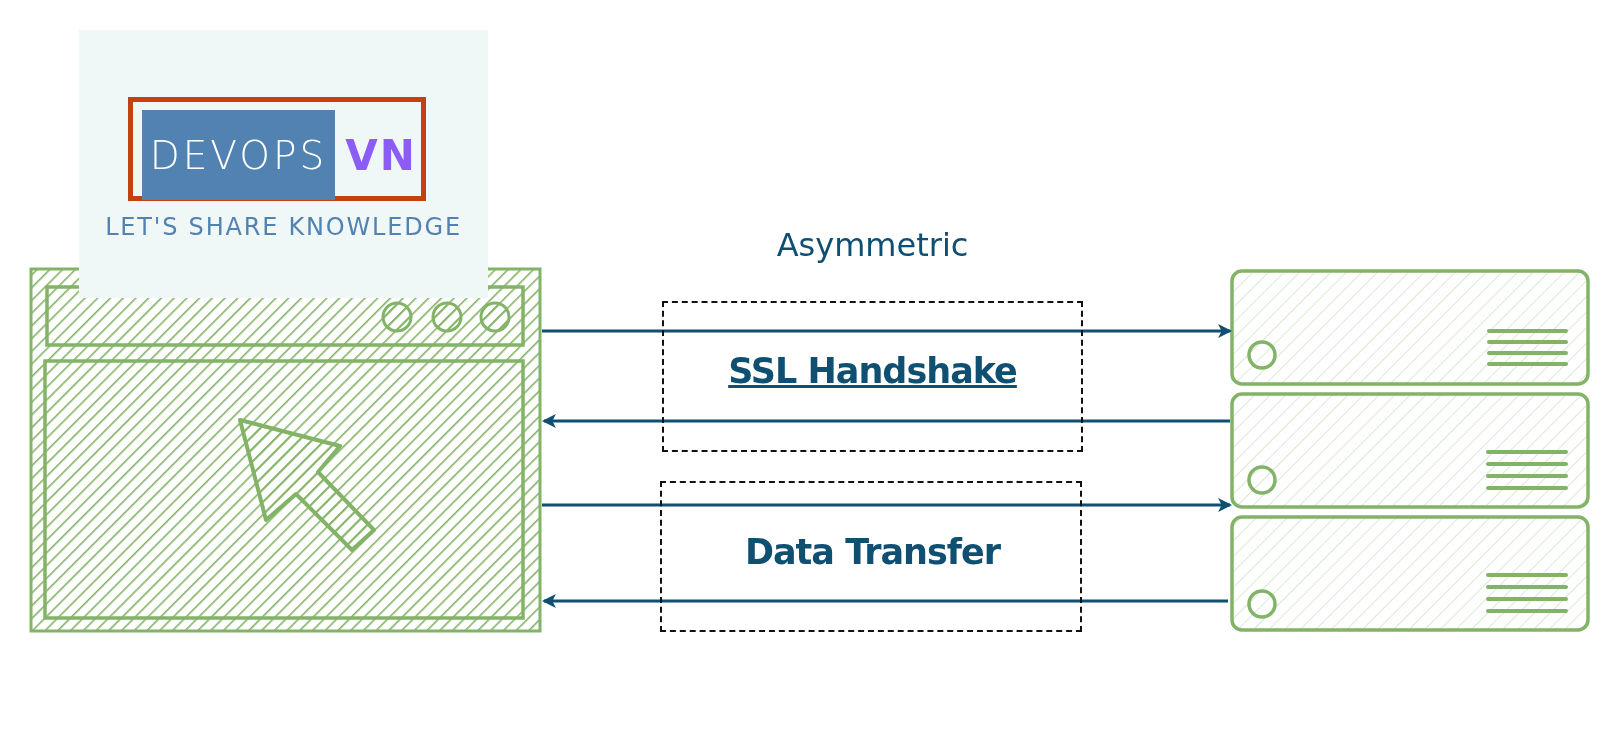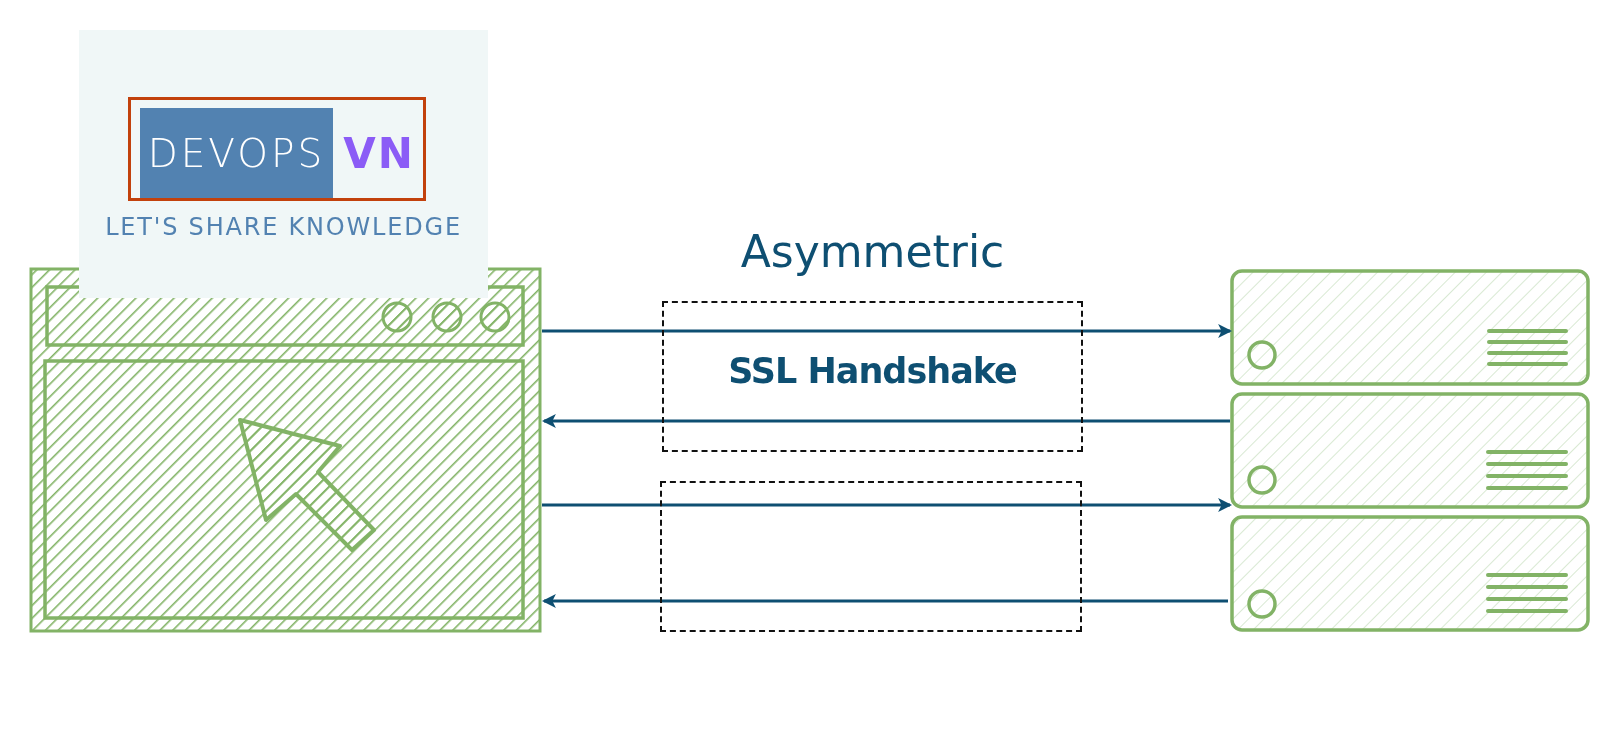--- a/index.html
+++ b/index.html
@@ -1,24 +1,24 @@
 <!DOCTYPE html>
 <html><head>
 <meta charset="utf-8">
 <style>
   html, body { margin:0; padding:0; background:#ffffff; }
   body { width:1623px; height:753px; position:relative; overflow:hidden; font-family:"Liberation Sans", sans-serif; }
   #stage { position:absolute; left:0; top:0; width:1623px; height:753px; }
   .logo-card { position:absolute; left:79px; top:30px; width:409px; height:268px; background:#f0f7f7; }
-  .logo-frame { position:absolute; left:49px; top:67px; width:298px; height:104px; border:3px solid #c2410c; box-sizing:border-box; }
+  .logo-frame { position:absolute; left:49px; top:67px; width:298px; height:104px; border:5px solid #c2410c; box-sizing:border-box; }
   .logo-left { position:absolute; left:9px; top:8px; width:193px; height:90px; background:#5282b1; color:#ffffff; display:flex; align-items:center; justify-content:center; font-family:"DejaVu Sans", sans-serif; font-size:39px; font-weight:300; letter-spacing:3px; }
   .logo-right { position:absolute; left:206px; top:8px; width:84px; height:90px; color:#8b5cf6; display:flex; align-items:center; justify-content:center; font-family:"DejaVu Sans", sans-serif; font-size:42px; font-weight:bold; letter-spacing:2px; }
   .logo-tag { position:absolute; left:0; top:183px; width:409px; text-align:center; color:#5282b1; font-family:"DejaVu Sans", sans-serif; font-weight:normal; font-size:24px; letter-spacing:1.8px; }
   .label { position:absolute; color:#0e4f72; text-align:center; font-family:"DejaVu Sans", sans-serif; }
-  .label.light { font-size:44px; font-weight:normal; }
+  .label.light { font-size:32px; font-weight:normal; }
   .label.bold { font-size:35px; font-weight:bold; letter-spacing:-1px; }
   .dashed { position:absolute; border:2.5px dashed #111; box-sizing:border-box; }
 </style>
 </head>
 <body>
 
 <div id="stage">
   <svg width="1623" height="753" style="position:absolute;left:0;top:0">
     <defs>
       <pattern id="hatchDense" patternUnits="userSpaceOnUse" width="9" height="9" patternTransform="rotate(45)">
@@ -90,14 +90,15 @@
       <div class="logo-left">DEVOPS</div>
       <div class="logo-right">VN</div>
     </div>
     <div class="logo-tag">LET'S SHARE KNOWLEDGE</div>
   </div>
 
   <div class="dashed" style="left:662px; top:301px; width:421px; height:151px;"></div>
   <div class="dashed" style="left:660px; top:481px; width:422px; height:151px;"></div>
 
   <div class="label light" style="left:680px; top:226px; width:385px;">Asymmetric</div>
-  <div class="label bold" style="left:680px; top:351px; width:385px;">SSL Handshake</div>
+  <div class="label bold" style="left:680px; top:351px; width:385px;text-decoration:underline;">SSL Handshake</div>
+  <div class="label bold" style="left:680px; top:532px; width:385px;">Data Transfer</div>
 </div>
 
 </body></html>

